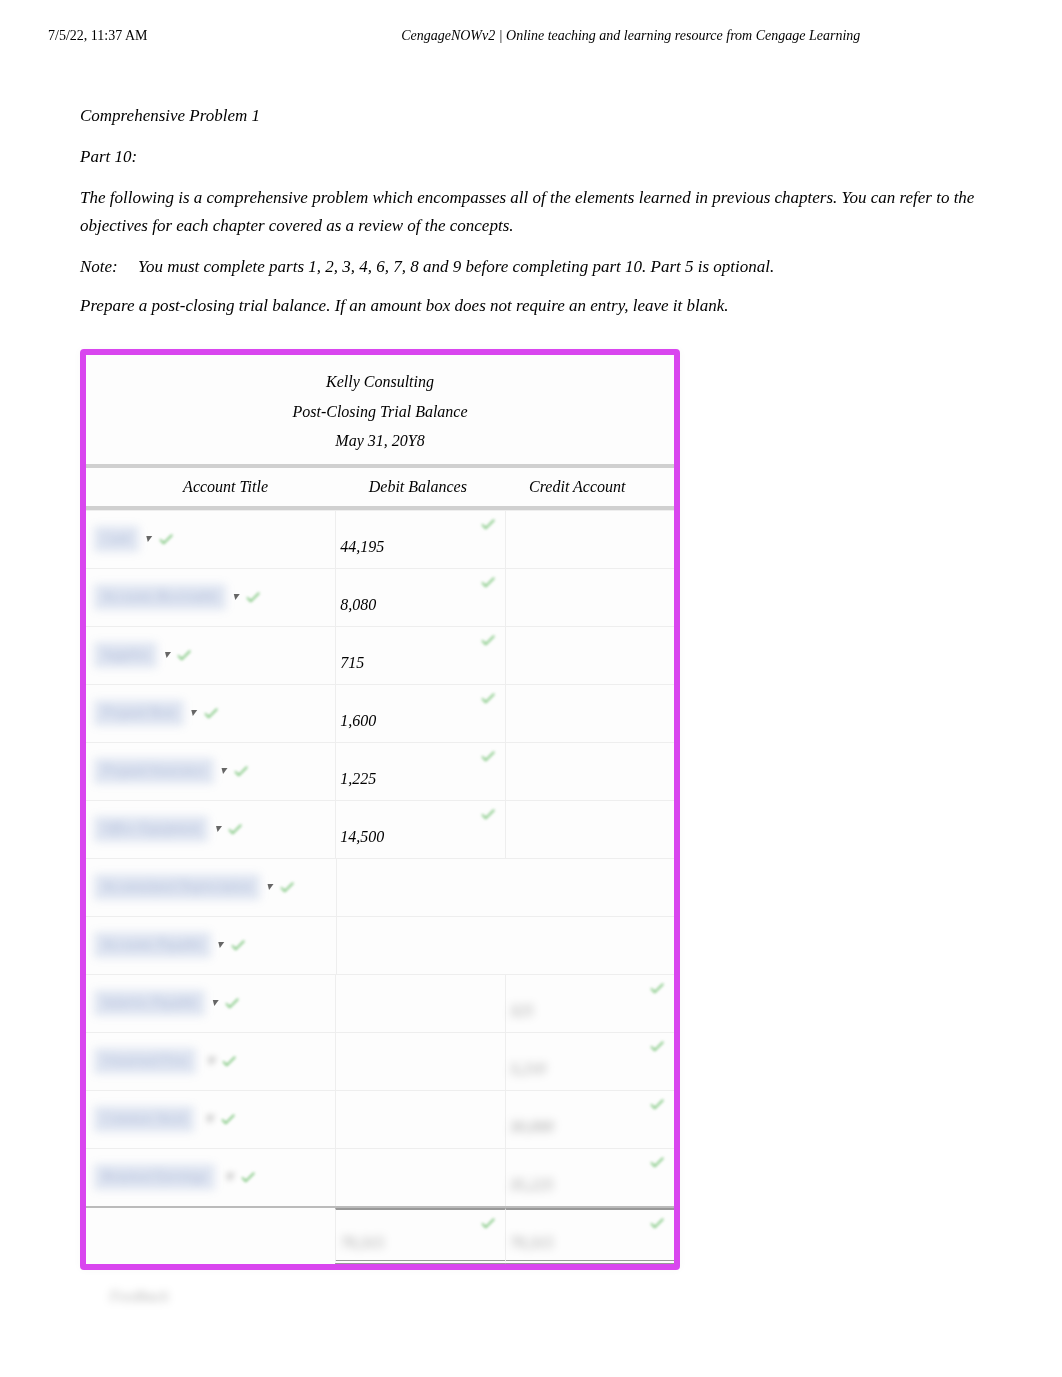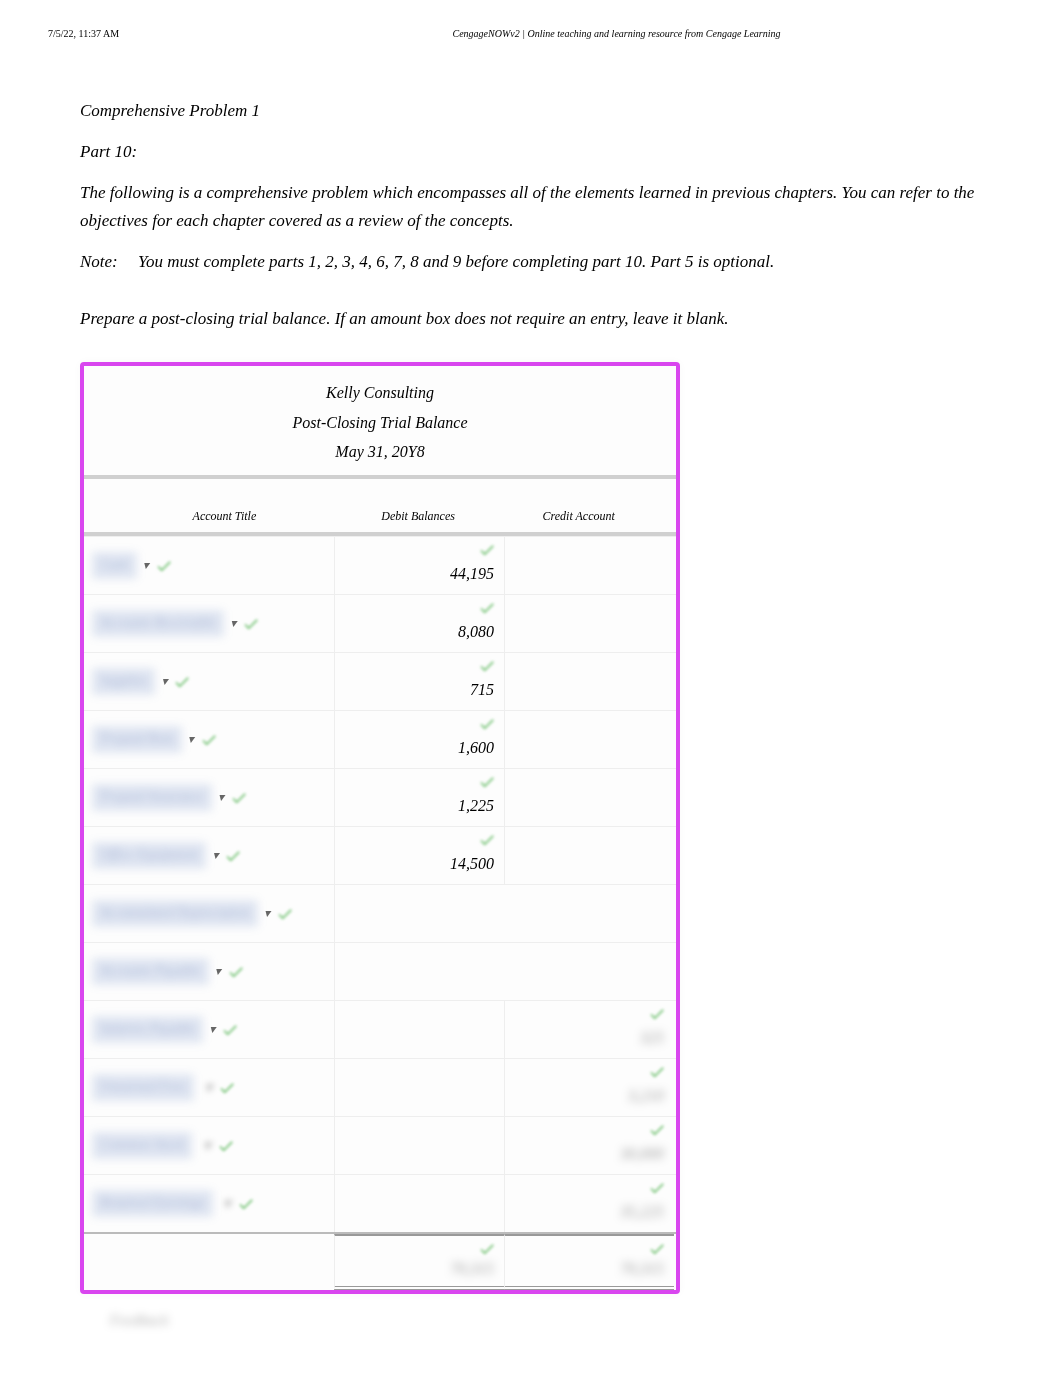--- a/index.html
+++ b/index.html
@@ -10,70 +10,69 @@
     body {
       font-family: 'Times New Roman', Times, serif;
       background: #fff;
       width: 1062px;
       padding: 0;
     }
     .print-header {
       display: flex;
       justify-content: space-between;
       padding: 28px 48px 8px 48px;
-      font-size: 10px;
+      font-size: 14px;
       color: #000;
     }
     .print-header .right {
       text-align: center;
       flex: 1;
       margin-left: 100px;
       font-style: italic;
     }
     .content {
       padding: 50px 80px 20px 80px;
       font-size: 17px;
       line-height: 1.6;
       color: #000;
       font-style: italic;
     }
     .content p {
       margin-bottom: 14px;
     }
     .note-row {
       display: flex;
-      margin-bottom: 30px;
+      margin-bottom: 12px;
     }
     .note-label {
       width: 58px;
     }
     .table-wrapper {
       margin: 30px 0 10px 0;
       width: 600px;
-      border: 4px solid #d946ef;
+      border: 6px solid #d946ef;
       border-radius: 4px;
       background: #fdfdfd;
       box-shadow: 0 0 8px rgba(0,0,0,0.03);
       overflow: hidden;
     }
     .table-header {
       text-align: center;
       padding: 12px 8px 8px 8px;
       border-bottom: 4px solid #d0d0d0;
       font-size: 16px;
     }
     .table-header div {
       padding: 2px 0;
     }
     .col-headers {
       display: flex;
       border-bottom: 4px solid #d0d0d0;
-      font-size: 12px;
+      font-size: 16px;
       padding: 6px 17px;
-      margin-top: 22px;
     }
     .col-headers > div {
       text-align: center;
     }
     .col-acct { width: 250px; padding-left: 10px;}
     .col-debit { width: 170px; }
     .col-credit { width: 170px; }
     .tb-row {
       display: flex;
       border-top: 1px solid #eee;
@@ -90,21 +89,21 @@
       display: flex;
       align-items: center;
       gap: 6px;
       position: relative;
     }
     .cell-num {
       width: 170px;
       padding: 4px 10px 4px 4px;
       display: flex;
       flex-direction: column;
-      align-items: flex-end;
+      align-items: flex-start;
       justify-content: center;
       font-size: 16px;
       position: relative;
       border-left: 1px solid #eee;
     }
     .checkmark {
       display: inline-flex;
       align-items: center;
       justify-content: center;
       width: 18px;

